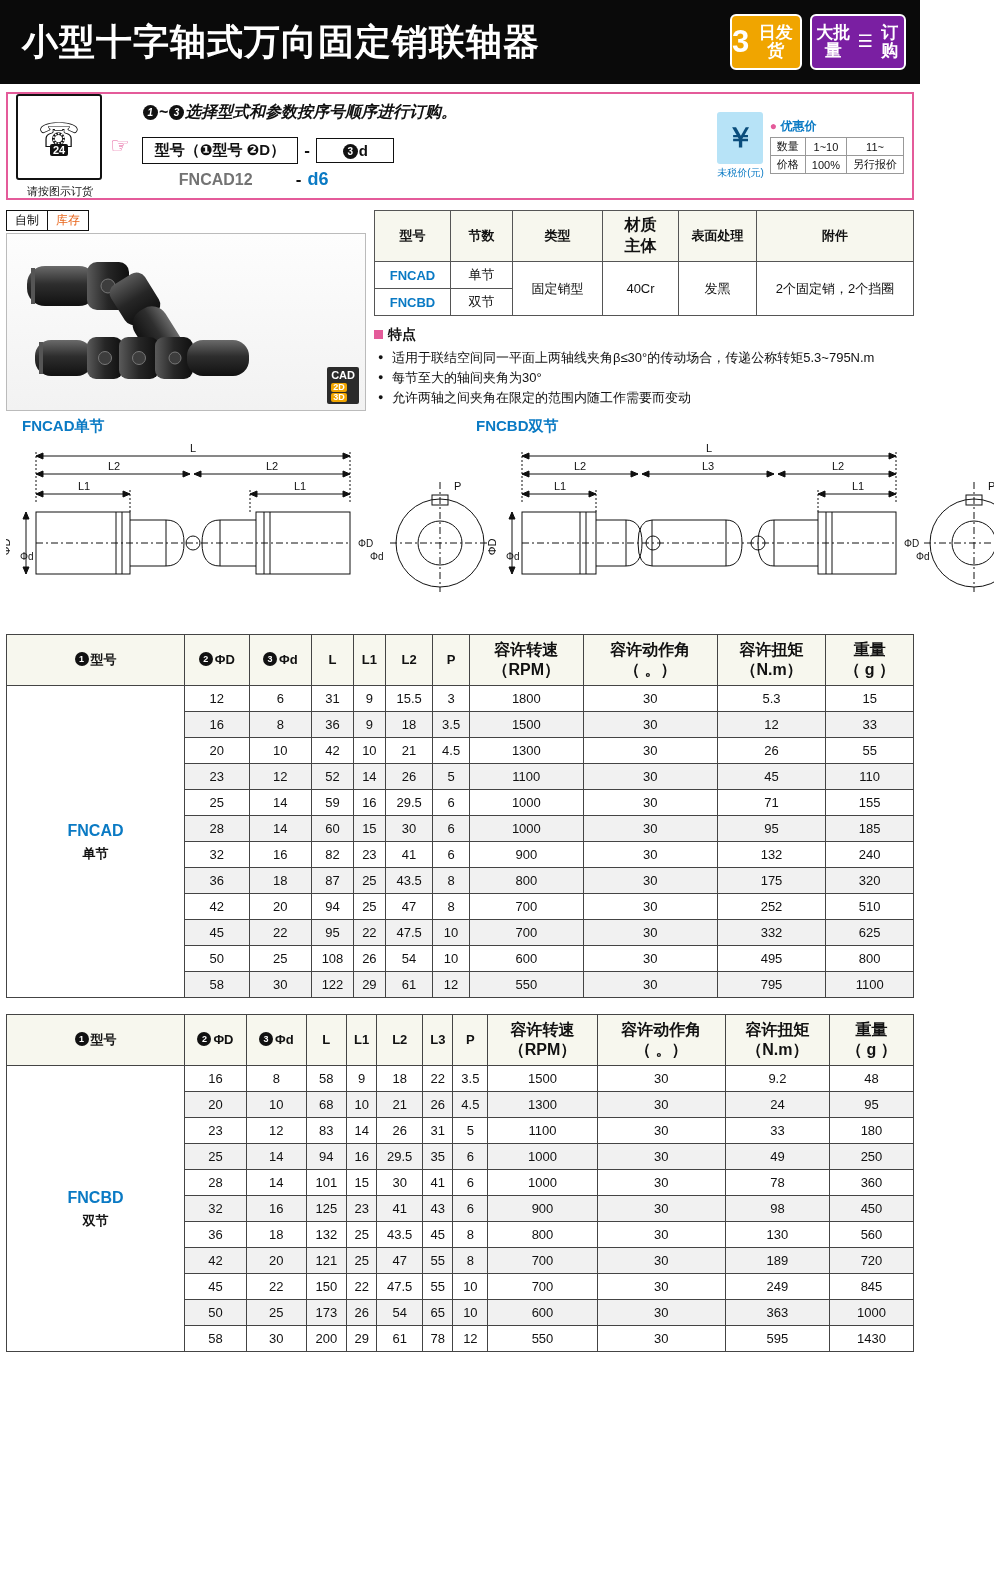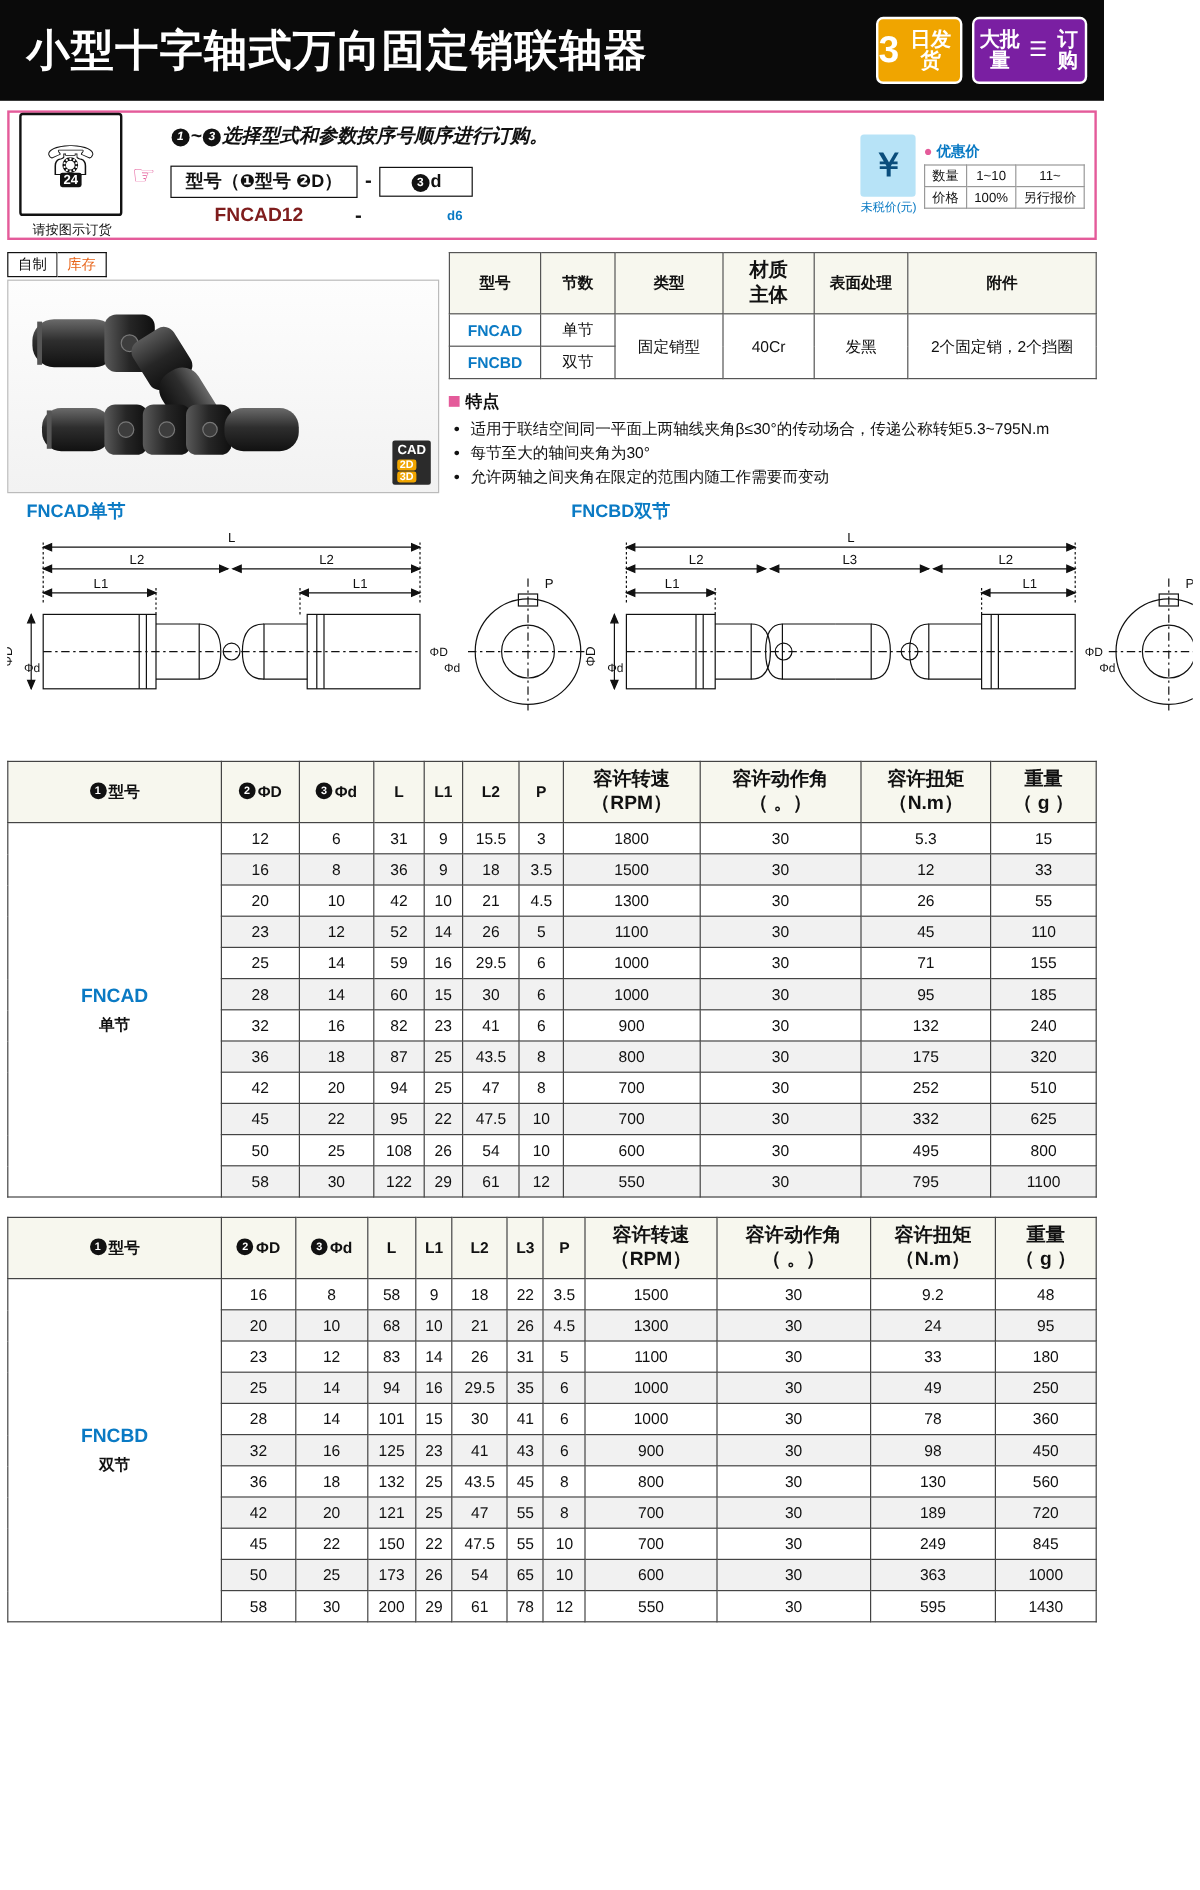--- a/index.html
+++ b/index.html
@@ -82,22 +82,22 @@
     border-radius: 50%; background: #111; color: #fff; font-size: 10px;
     text-align: center; vertical-align: 1px; margin: 0 1px;
   }
   .order-fields { display: flex; align-items: center; gap: 6px; }
   .fbox {
     border: 1px solid #111; padding: 3px 12px; font-size: 15px;
     font-weight: bold; min-width: 56px; text-align: center; background:#fff;
   }
   .dash { font-size: 17px; font-weight: bold; }
   .order-example { display: flex; align-items: center; gap: 6px; margin-top: 5px; }
-  .ex-val { color: #7f1d1d; font-weight: bold; font-size: 16px; min-width: 148px; text-align: center; }
-  .ex-val2 { color: #0a7ac4; font-weight: bold; font-size: 11px; min-width: 78px; text-align: right; }
+  .ex-val { color: #737373; font-weight: bold; font-size: 16px; min-width: 148px; text-align: center; }
+  .ex-val2 { color: #0a7ac4; font-weight: bold; font-size: 18px; min-width: 78px; text-align: left; }
 
   .price-block { display: flex; align-items: center; gap: 6px; }
   .yen-box {
     background: #b7e3f7; width: 46px; height: 52px;
     display: flex; align-items: center; justify-content: center;
     font-size: 28px; color: #0a4d7c; font-weight: bold;
     border-radius: 3px;
   }
   .yen-cap { font-size: 10px; color: #0a7ac4; text-align: left; margin-top: 2px;}
   .price-table { border-collapse: collapse; font-size: 11px; }

